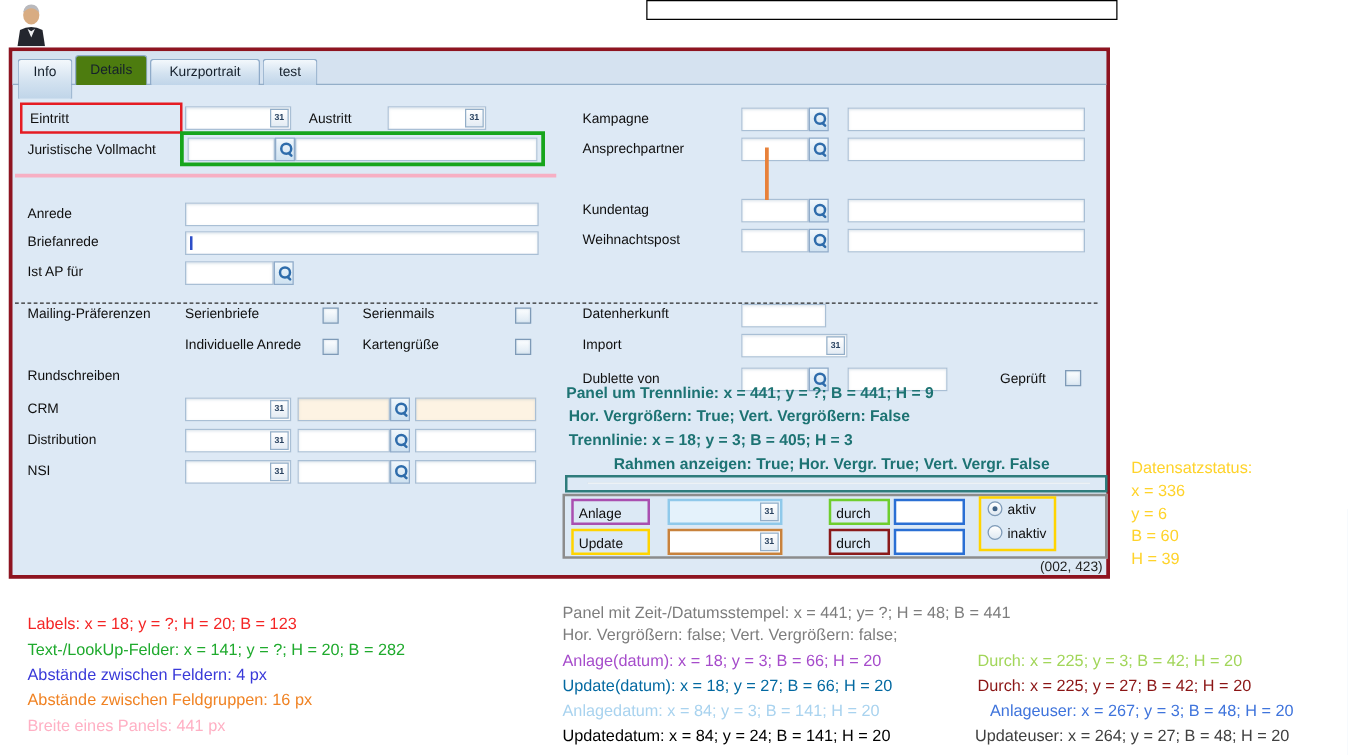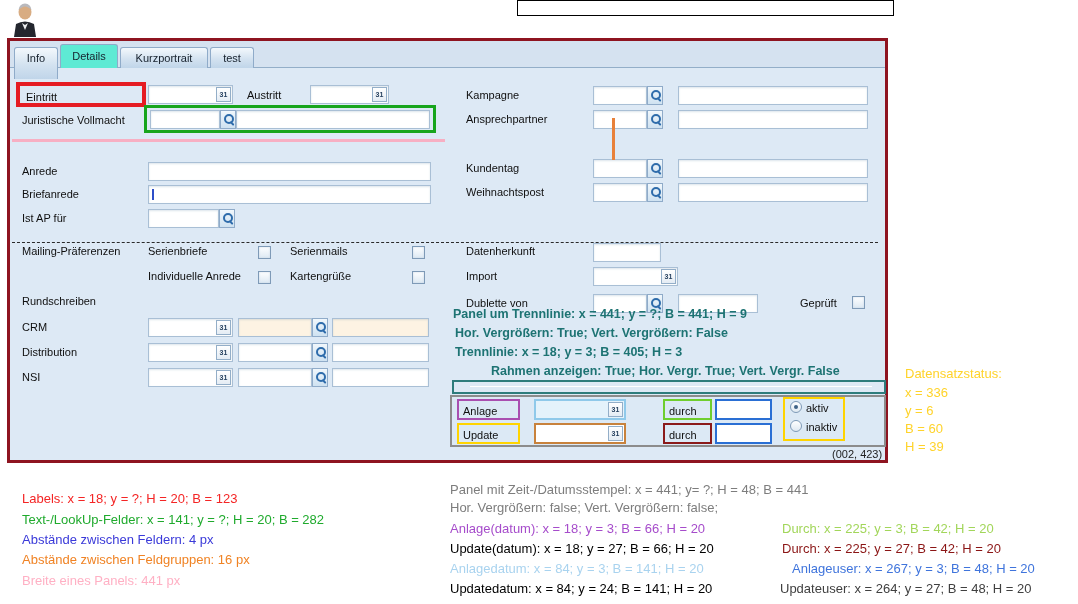--- a/index.html
+++ b/index.html
@@ -5,24 +5,24 @@
   *{margin:0;padding:0;box-sizing:border-box}
   body{font-family:"Liberation Sans",sans-serif;background:#fff}
   .screen{position:relative;width:1078px;height:604px;background:#fff;overflow:hidden;font-family:"Liberation Sans",sans-serif}
   .abs{position:absolute}
   .backwin{background:#fff;border:1px solid #000}
   .titlebar{background:linear-gradient(180deg,#50708f 0%,#2c4c6d 42%,#173454 52%,#102c49 100%);border:1px solid #0b2036;border-radius:6px 6px 0 0;box-shadow:inset 0 1px 0 rgba(255,255,255,.22)}
   .title-text{color:#cdd7e3;font-size:13px;font-weight:bold;line-height:27px;text-shadow:0 1px 2px rgba(0,0,0,.9);letter-spacing:.2px;white-space:nowrap}
   .formwin{background:#dde9f5;border:3px solid #8e1420}
   .tabstrip-bg{background:#d5e2f0;border-bottom:1px solid #93aec8}
   .tab{background:linear-gradient(180deg,#f3f8fc,#d3e2f0 55%,#c0d5e9);border:1px solid #8fabc9;border-bottom:none;border-radius:3px 3px 0 0;font-size:11px;text-align:center;color:#15202c;line-height:20px}
-  .tab.sel{background:#5eead4;line-height:23px;z-index:3}
+  .tab.sel{background:#4d7c0f;line-height:23px;z-index:3}
   .lbl{font-size:11px;color:#0f0f0f;white-space:nowrap}
   .field{background:#fff;border:1px solid #a9bfd5;height:19px;box-shadow:inset 0 1px 2px rgba(120,150,180,.25)}
-  .hlbox{border:4px solid #22c55e}
+  .hlbox{border:2px solid #22c55e}
   .lupe{width:16px;height:19px;border:1px solid #8fabc9;background:linear-gradient(180deg,#f0f7fc,#cfe2f1)}
   .lupe-glyph{position:absolute;left:0;top:0;width:100%;height:100%}
   .lupe-glyph::before{content:"";position:absolute;left:3px;top:3px;width:6px;height:6px;border:2px solid #2e6cab;border-radius:50%}
   .lupe-glyph::after{content:"";position:absolute;left:10px;top:10px;width:5px;height:2px;background:#2e6cab;transform:rotate(45deg);transform-origin:0 0;border-radius:1px}
   .btn31{position:absolute;right:1px;top:1px;width:15px;height:15px;background:linear-gradient(180deg,#fff,#e4ecf4);border:1px solid #93aec8;font-size:7px;font-weight:bold;color:#27415f;text-align:center;line-height:13px}
   .chk{width:13px;height:13px;border:1px solid #7e9ab7;background:linear-gradient(180deg,#fdfeff,#dde9f3);box-shadow:inset 0 0 2px #c6d6e4}
   .radio{width:12px;height:12px;border:1px solid #7e9ab7;border-radius:50%;background:linear-gradient(180deg,#fff,#dfe9f2)}
   .radio.on::after{content:"";position:absolute;left:3px;top:3px;width:4px;height:4px;border-radius:50%;background:#3f6286}
   .stampbox{height:21px;border:2px solid;padding-left:4px}
   .stampbox .lbl{line-height:17px}
@@ -241,21 +241,21 @@
     <span class="abs ann" style="left: 22px; top: 512px; color: rgb(31, 170, 45);">Text-/LookUp-Felder: x = 141; y = ?; H = 20; B = 282</span>
     <span class="abs ann" style="left: 22px; top: 532px; color: rgb(58, 58, 217);">Abstände zwischen Feldern: 4 px</span>
     <span class="abs ann" style="left: 22px; top: 552px; color: rgb(240, 131, 36);">Abstände zwischen Feldgruppen: 16 px</span>
     <span class="abs ann" style="left: 22px; top: 573px; color: rgb(255, 176, 196);">Breite eines Panels: 441 px</span>
   </div>
 
   <div>
     <span class="abs ann" style="left: 450px; top: 482px; color: rgb(125, 125, 125);">Panel mit Zeit-/Datumsstempel: x = 441; y= ?; H = 48; B = 441</span>
     <span class="abs ann" style="left: 450px; top: 500px; color: rgb(125, 125, 125); text-align: right;">Hor. Vergrößern: false; Vert. Vergrößern: false;</span>
     <span class="abs ann" style="left: 450px; top: 521px; color: rgb(166, 76, 203);">Anlage(datum): x = 18; y = 3; B = 66; H = 20</span>
-    <span class="abs ann" style="left: 450px; top: 541px; color: #000000; text-align: right;">Update(datum): x = 18; y = 27; B = 66; H = 20</span>
+    <span class="abs ann" style="left: 450px; top: 541px; color: #0369a1; text-align: right;">Update(datum): x = 18; y = 27; B = 66; H = 20</span>
     <span class="abs ann" style="left: 450px; top: 561px; color: rgb(169, 211, 239);">Anlagedatum: x = 84; y = 3; B = 141; H = 20</span>
     <span class="abs ann" style="left: 450px; top: 581px; color: #000000;">Updatedatum: x = 84; y = 24; B = 141; H = 20</span>
   </div>
 
   <div>
     <span class="abs ann" style="left: 782px; top: 521px; color: rgb(162, 214, 90);">Durch: x = 225; y = 3; B = 42; H = 20</span>
     <span class="abs ann" style="left: 782px; top: 541px; color: rgb(139, 21, 21);">Durch: x = 225; y = 27; B = 42; H = 20</span>
     <span class="abs ann" style="left: 792px; top: 561px; color: rgb(63, 116, 220);">Anlageuser: x = 267; y = 3; B = 48; H = 20</span>
     <span class="abs ann" style="left: 780px; top: 581px; color: #404040;">Updateuser: x = 264; y = 27; B = 48; H = 20</span>
   </div>

